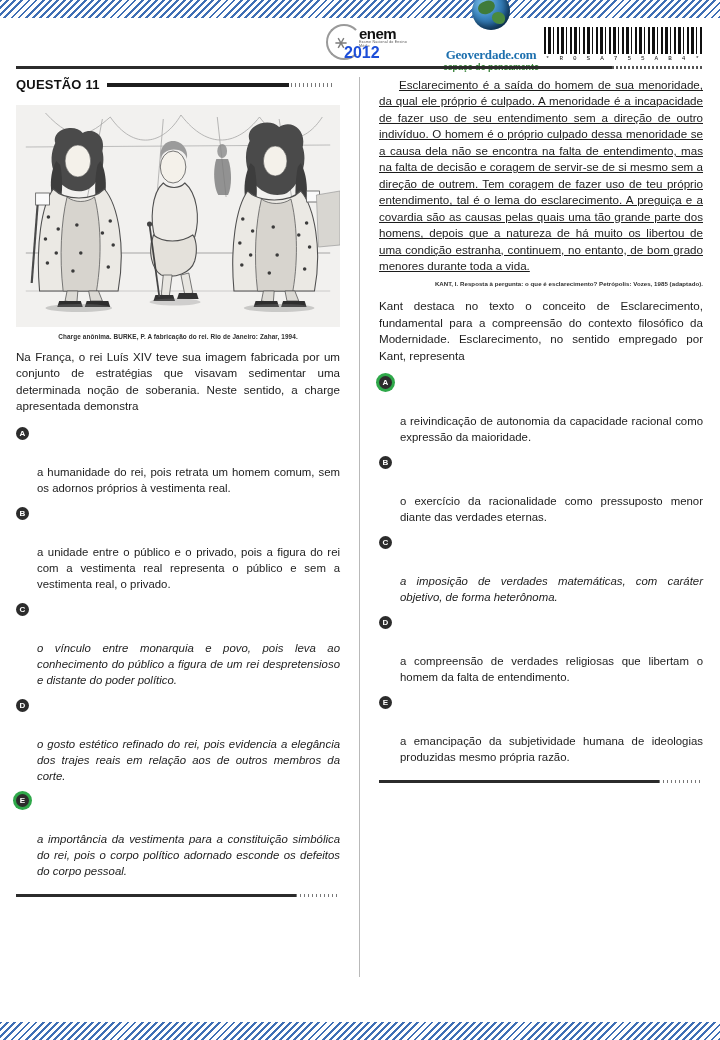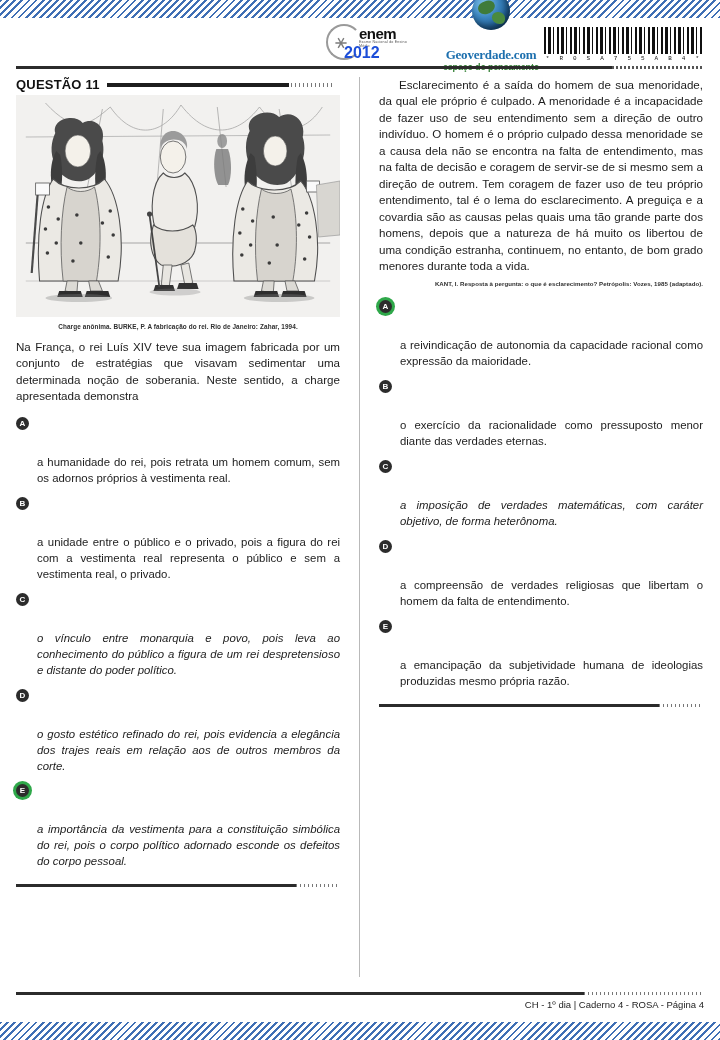--- a/index.html
+++ b/index.html
@@ -203,21 +203,21 @@
     background: #b9b9b9;
     margin: 0 5px;
   }
   .col-right { padding-left: 14px; }
 
   
   .q-head {
     display: flex;
     align-items: center;
     gap: 7px;
-    margin-bottom: 3px;
+    margin-bottom: 13px;
   }
   .q-label {
     font-size: 13px;
     font-weight: bold;
     color: #111;
     letter-spacing: 0.2px;
     white-space: nowrap;
   }
   .q-bar {
     flex: 1;
@@ -256,21 +256,21 @@
   }
 
   
   .q-text {
     font-size: 11.6px;
     line-height: 1.42;
     color: #1c1c1c;
     text-align: justify;
     margin-bottom: 10px;
   }
-  .q-text.indent { text-indent: 20px; }
+  .q-text.indent { text-indent: 20px; text-decoration: underline; }
 
   .source {
     font-size: 6.1px;
     font-weight: bold;
     color: #2e2e2e;
     text-align: right;
     margin-top: -4px;
     margin-bottom: 11px;
     letter-spacing: 0.05px;
   }
@@ -550,20 +550,21 @@
 
     <div class="col-divider"></div>
 
     <div class="col col-right">
 
 
       <div class="q-text indent">Esclarecimento é a saída do homem de sua menoridade, da qual ele próprio é culpado. A menoridade é a incapacidade de fazer uso de seu entendimento sem a direção de outro indivíduo. O homem é o próprio culpado dessa menoridade se a causa dela não se encontra na falta de entendimento, mas na falta de decisão e coragem de servir-se de si mesmo sem a direção de outrem. Tem coragem de fazer uso de teu próprio entendimento, tal é o lema do esclarecimento. A preguiça e a covardia são as causas pelas quais uma tão grande parte dos homens, depois que a natureza de há muito os libertou de uma condição estranha, continuem, no entanto, de bom grado menores durante toda a vida.</div>
 
       <div class="source">KANT, I. Resposta à pergunta: o que é esclarecimento? Petrópolis: Vozes, 1985 (adaptado).</div>
 
+      <div class="q-text">Kant destaca no texto o conceito de Esclarecimento, fundamental para a compreensão do contexto filosófico da Modernidade. Esclarecimento, no sentido empregado por Kant, representa</div>
 
       <div class="alts">
 
         <div class="alt">
           <span class="alt-marker correct">A</span>
           <span class="alt-text">a reivindicação de autonomia da capacidade racional como expressão da maioridade.</span>
         </div>
 
         <div class="alt">
           <span class="alt-marker">B</span>
@@ -586,18 +587,14 @@
         </div>
       </div>
 
       <div class="q-end-rule">
         <span class="q-end-bar"></span>
         <span class="q-end-dots"></span>
       </div>
     </div>
   </div>
 
-  <div class="footer">
-    <div class="footer-rule"></div>
-    <div class="footer-text">CH - 1º dia | Caderno 4 - ROSA - Página 4</div>
-  </div>
 
 </div>
 
 </body></html>

